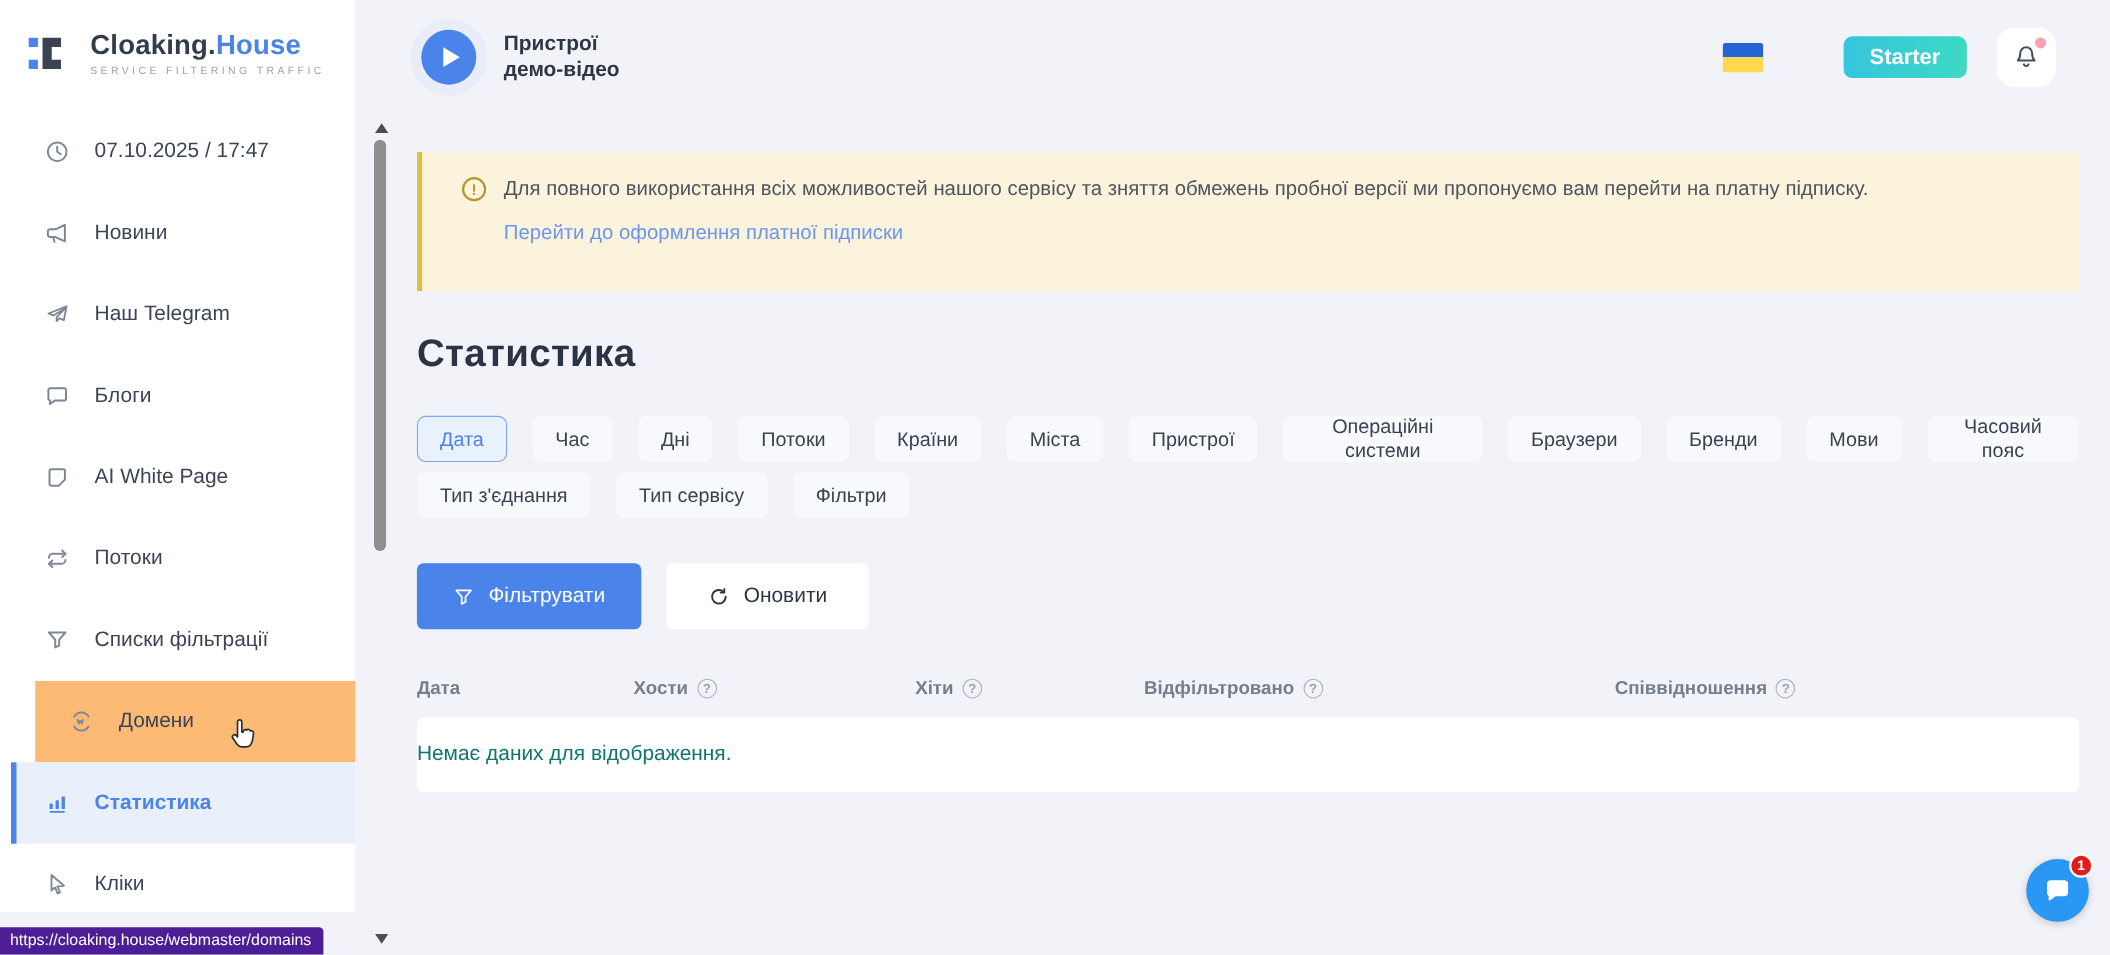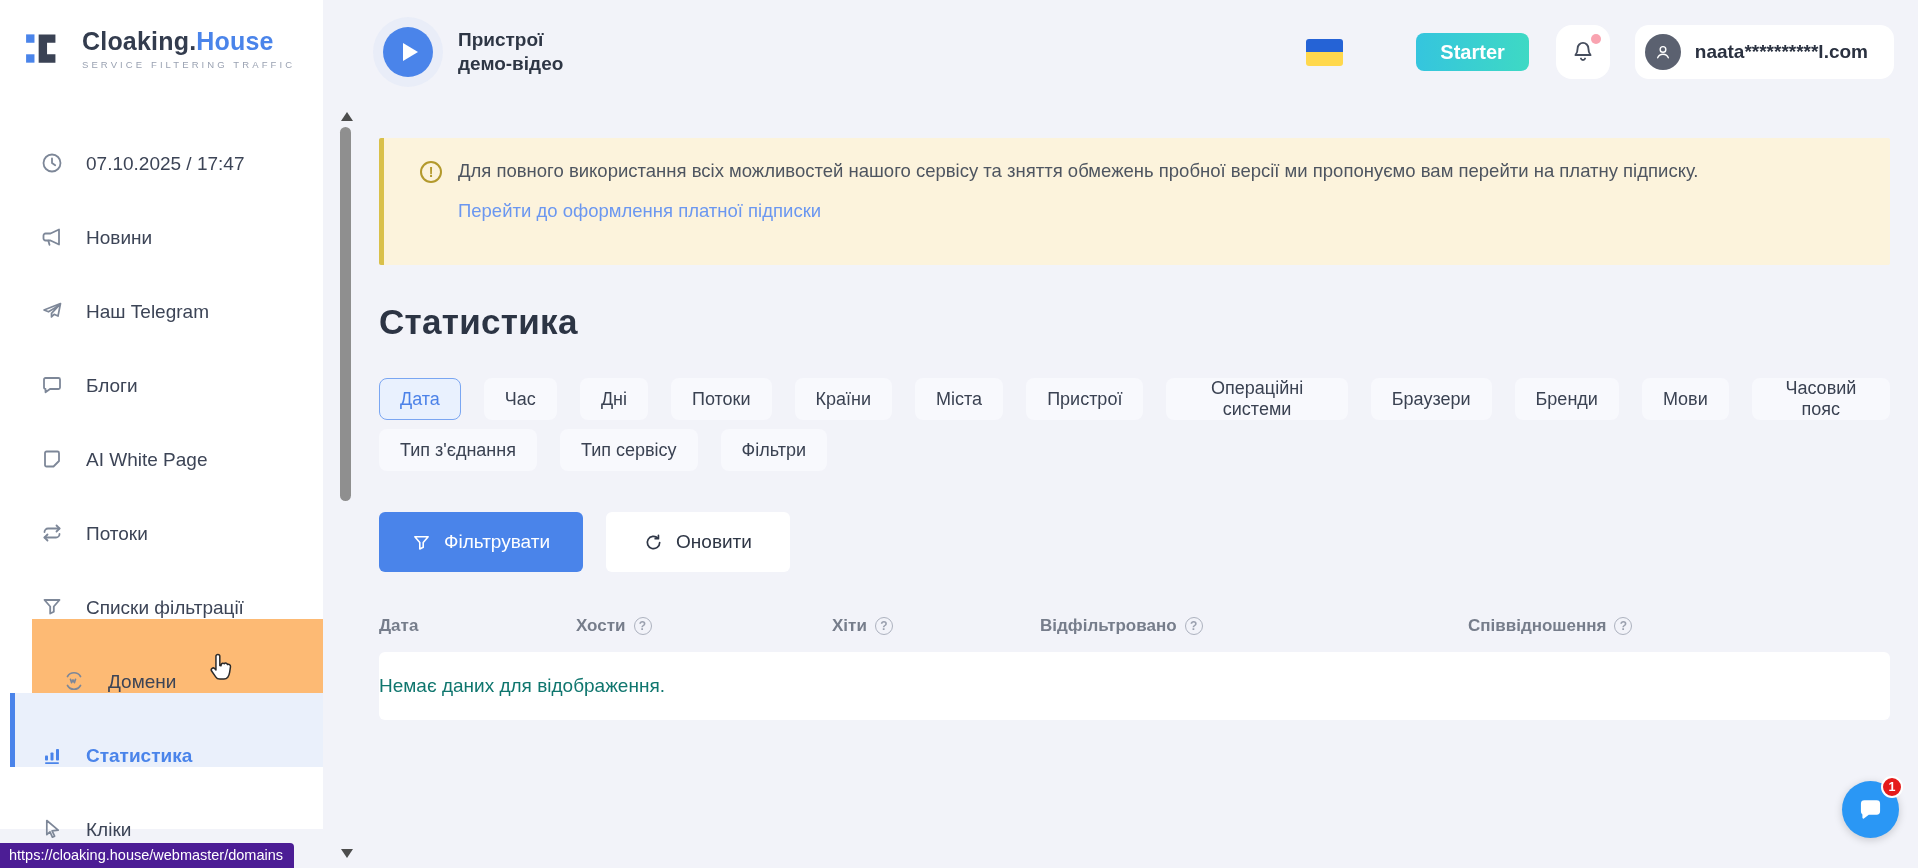--- a/index.html
+++ b/index.html
@@ -15,21 +15,21 @@
   
   .sidebar { position:absolute; left:0; top:0; width:323px; height:829px; background:#fff; z-index:3; }
   .logo-row { display:flex; align-items:center; gap:14px; padding:26px 0 0 24px; }
   .logo-text .brand-line { font-size:25px; font-weight:700; letter-spacing:.2px; color:#333c4e; }
   .logo-text .brand-line .accent { color:#4a84ea; }
   .logo-text .tagline { font-size:9.5px; letter-spacing:3.1px; color:#9aa2b2; margin-top:3px; }
 
   .nav { margin-top:31px; }
   .nav-item {
     height:74px; margin-left:10px; padding-left:30px;
-    display:flex; align-items:flex-end; gap:22px;
+    display:flex; align-items:center; gap:22px;
     font-size:19px; color:#3c4456; cursor:pointer;
   }
   .nav-item .nav-icon { width:24px; height:24px; color:#7d8798; flex:0 0 24px; }
   .nav-item.hovered { background:#fdba74;margin-left:32px; }
   .nav-item.active {
     background:#eaf0fb; border-left:5px solid #4a84ea; padding-left:25px;
     color:#4a84ea; font-weight:700;
   }
   .nav-item.active .nav-icon { color:#4a84ea; }
 
@@ -284,29 +284,20 @@
   <div class="starter-badge">Starter</div>
   <div class="bell-card">
     <span>
       <svg width="28" height="28" viewBox="0 0 24 24" fill="none" stroke="#464e5e" stroke-width="1.6" stroke-linecap="round" stroke-linejoin="round">
         <path d="M12 4.2a4.6 4.6 0 0 1 4.6 4.6c0 2.7.6 4.4 1.9 5.8H5.5c1.3-1.4 1.9-3.1 1.9-5.8A4.6 4.6 0 0 1 12 4.2z"></path>
         <path d="M10.2 17.6a1.9 1.9 0 0 0 3.6 0"></path>
       </svg>
     </span>
     <span class="bell-dot"></span>
   </div>
-  <div class="user-chip">
-    <span class="avatar">
-      <svg width="22" height="22" viewBox="0 0 24 24" fill="none" stroke="#fff" stroke-width="1.5" stroke-linecap="round">
-        <circle cx="12" cy="9.2" r="3.1"></circle>
-        <path d="M6.2 18.4c1-2.6 2.9-3.9 5.8-3.9s4.8 1.3 5.8 3.9"></path>
-      </svg>
-    </span>
-    <span class="user-email">naata**********l.com</span>
-  </div>
 </div>
 
 <div class="main">
 
   <div class="banner">
     <span class="banner-icon"></span>
     <div class="banner-text">Для повного використання всіх можливостей нашого сервісу та зняття обмежень пробної версії ми пропонуємо вам перейти на платну підписку.</div>
     <a class="banner-link">Перейти до оформлення платної підписки</a>
   </div>
 

